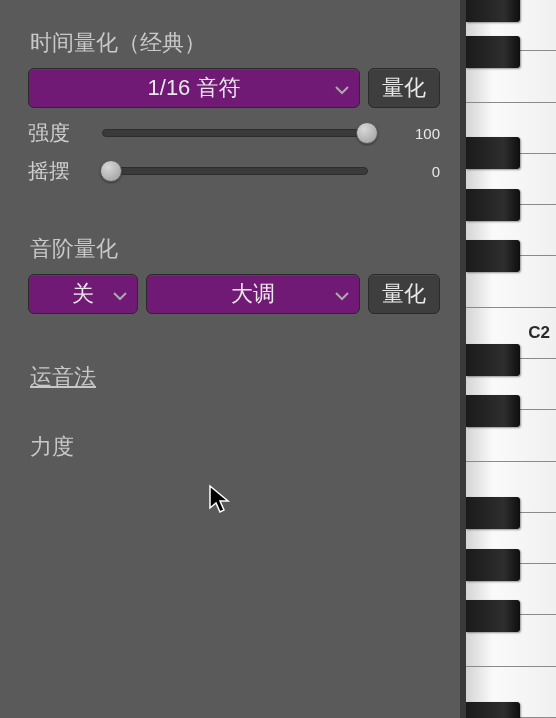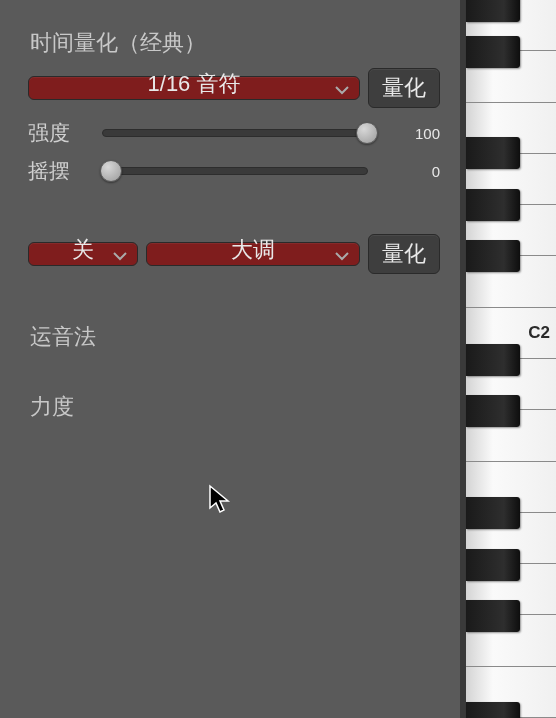--- a/index.html
+++ b/index.html
@@ -30,26 +30,26 @@
       margin-bottom: 10px;
       padding-left: 2px;
     }
     .row {
       display: flex;
       align-items: center;
       gap: 8px;
       margin-bottom: 10px;
     }
     .select {
-      background: #7f1d1d;
+      background: #701a75;
       border: 1px solid #2a2a2a;
       border-radius: 6px;
-      height: 24px;
-      display: flex;
-      align-items: flex-end;
+      height: 40px;
+      display: flex;
+      align-items: center;
       justify-content: center;
       position: relative;
       color: #e8e8e8;
       font-size: 22px;
       cursor: pointer;
       box-shadow: inset 0 1px 0 rgba(255,255,255,0.06);
     }
     .select .chev {
       position: absolute;
       right: 10px;
@@ -205,20 +205,21 @@
     <div class="slider-row">
       <div class="slider-label">摇摆</div>
       <div class="slider-track">
         <div class="slider-thumb" style="left:3%"></div>
       </div>
       <div class="slider-value">0</div>
     </div>
   </div>
 
   <div class="section">
+    <div class="section-label">音阶量化</div>
     <div class="row">
       <div class="select" style="width:110px;">
         <span>关</span>
         <span class="chev">
           <svg width="14" height="10" viewBox="0 0 14 10">
               <path d="M1 2 L7 8 L13 2" stroke="#aaa" stroke-width="2" fill="none"></path>
             </svg>
         </span>
       </div>
       <div class="select" style="flex:1;">
@@ -228,21 +229,21 @@
               <path d="M1 2 L7 8 L13 2" stroke="#aaa" stroke-width="2" fill="none"></path>
             </svg>
         </span>
       </div>
       <div class="btn">
         <span>量化</span>
       </div>
     </div>
   </div>
 
-  <div class="section" style="margin-bottom:40px;">
+  <div class="section" style="margin-bottom:40px;text-decoration:underline;">
     <div class="section-label">运音法</div>
   </div>
 
   <div class="section">
     <div class="section-label">力度</div>
   </div>
 
 </div>
 
 <div class="keyboard">

